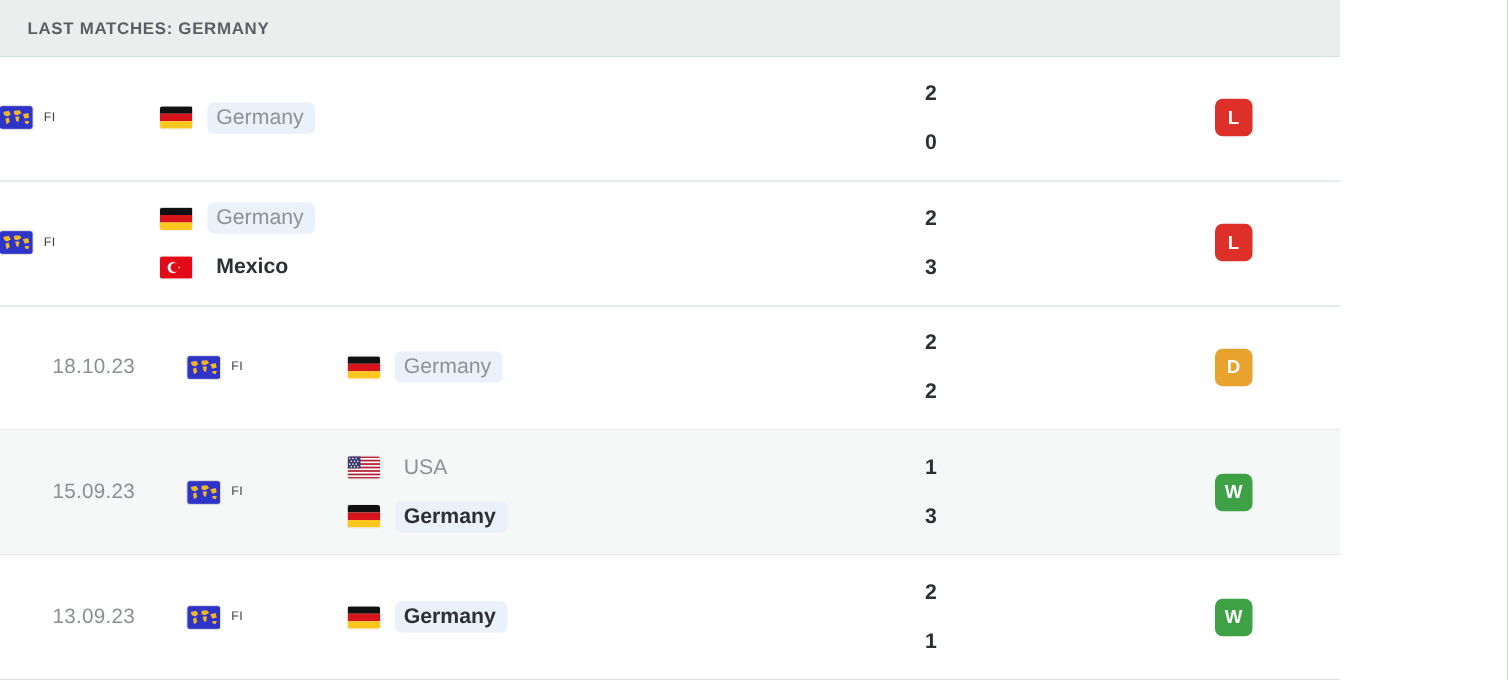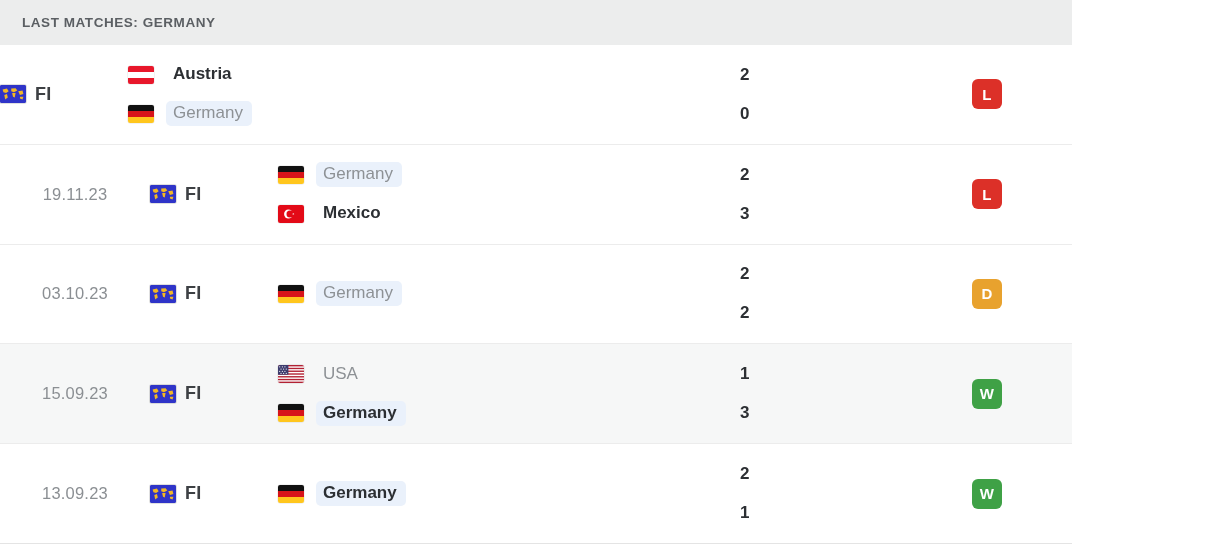--- a/index.html
+++ b/index.html
@@ -61,22 +61,22 @@
   .comp-icon {
     width: 26px; height: 18px;
     border-radius: 2px;
     background: #2f34c8;
     display: block;
     flex: 0 0 26px;
     box-shadow: 0 0 0 1px rgba(0,0,0,0.12);
     overflow: hidden;
   }
   .comp-label {
-    font-size: 18px;
-    font-weight: bold;
+    font-size: 10px;
+    font-weight: normal;
     color: #3d4044;
     letter-spacing: 0.3px;
   }
 
   .cell-teams {
     flex: 1 1 auto;
     display: flex; flex-direction: column;
     justify-content: center;
     gap: 15px;
     padding-left: 10px;
@@ -150,45 +150,36 @@
                 <path d="M14 9 L18 9 L17 14 L15 13 Z"></path>
                 <path d="M21 7 L26 6 L27 10 L23 11 Z"></path>
                 <path d="M23 13 L27 13 L26 16 L23 15 Z"></path>
               </g>
             </svg></span>
           <span class="comp-label">FI</span>
         </div>
         <div class="cell-teams">
           <div class="team-line">
             <span class="flag"><svg viewBox="0 0 30 20" width="26" height="18" preserveAspectRatio="none">
-                <rect width="30" height="6.67" fill="#e8172b"></rect>
-                <rect y="6.67" width="30" height="6.67" fill="#fff"></rect>
-                <rect y="13.33" width="30" height="6.67" fill="#e8172b"></rect>
-              </svg></span>
-            <span class="team-name bold">Austria</span>
-          </div>
-          <div class="team-line">
-            <span class="flag"><svg viewBox="0 0 30 20" width="26" height="18" preserveAspectRatio="none">
                 <rect width="30" height="6.67" fill="#111"></rect>
                 <rect y="6.67" width="30" height="6.67" fill="#d7141a"></rect>
                 <rect y="13.33" width="30" height="6.67" fill="#ffc61e"></rect>
               </svg></span>
             <span class="team-name highlight">Germany</span>
           </div>
         </div>
         <div class="cell-scores">
           <div class="score">2</div>
           <div class="score">0</div>
         </div>
         <div class="cell-result">
           <span class="result-badge" style="background:#dc3028">L</span>
         </div>
       </div>
       <div class="match-row">
-        <div class="cell-date">19.11.23</div>
         <div class="cell-comp">
           <span class="comp-icon"><svg viewBox="0 0 30 20" width="26" height="18" preserveAspectRatio="none">
               <rect width="30" height="20" fill="#2f34c8"></rect>
               <g fill="#f2b824">
                 <path d="M3 5 L8 4 L10 7 L7 9 L4 8 Z"></path>
                 <path d="M5 11 L8 10 L9 14 L6 16 Z"></path>
                 <path d="M13 4 L18 3.5 L20 6 L16 8 L13 7 Z"></path>
                 <path d="M14 9 L18 9 L17 14 L15 13 Z"></path>
                 <path d="M21 7 L26 6 L27 10 L23 11 Z"></path>
                 <path d="M23 13 L27 13 L26 16 L23 15 Z"></path>
@@ -217,21 +208,21 @@
         </div>
         <div class="cell-scores">
           <div class="score">2</div>
           <div class="score">3</div>
         </div>
         <div class="cell-result">
           <span class="result-badge" style="background:#dc3028">L</span>
         </div>
       </div>
       <div class="match-row">
-        <div class="cell-date">03.10.23</div>
+        <div class="cell-date">18.10.23</div>
         <div class="cell-comp">
           <span class="comp-icon"><svg viewBox="0 0 30 20" width="26" height="18" preserveAspectRatio="none">
               <rect width="30" height="20" fill="#2f34c8"></rect>
               <g fill="#f2b824">
                 <path d="M3 5 L8 4 L10 7 L7 9 L4 8 Z"></path>
                 <path d="M5 11 L8 10 L9 14 L6 16 Z"></path>
                 <path d="M13 4 L18 3.5 L20 6 L16 8 L13 7 Z"></path>
                 <path d="M14 9 L18 9 L17 14 L15 13 Z"></path>
                 <path d="M21 7 L26 6 L27 10 L23 11 Z"></path>
                 <path d="M23 13 L27 13 L26 16 L23 15 Z"></path>

